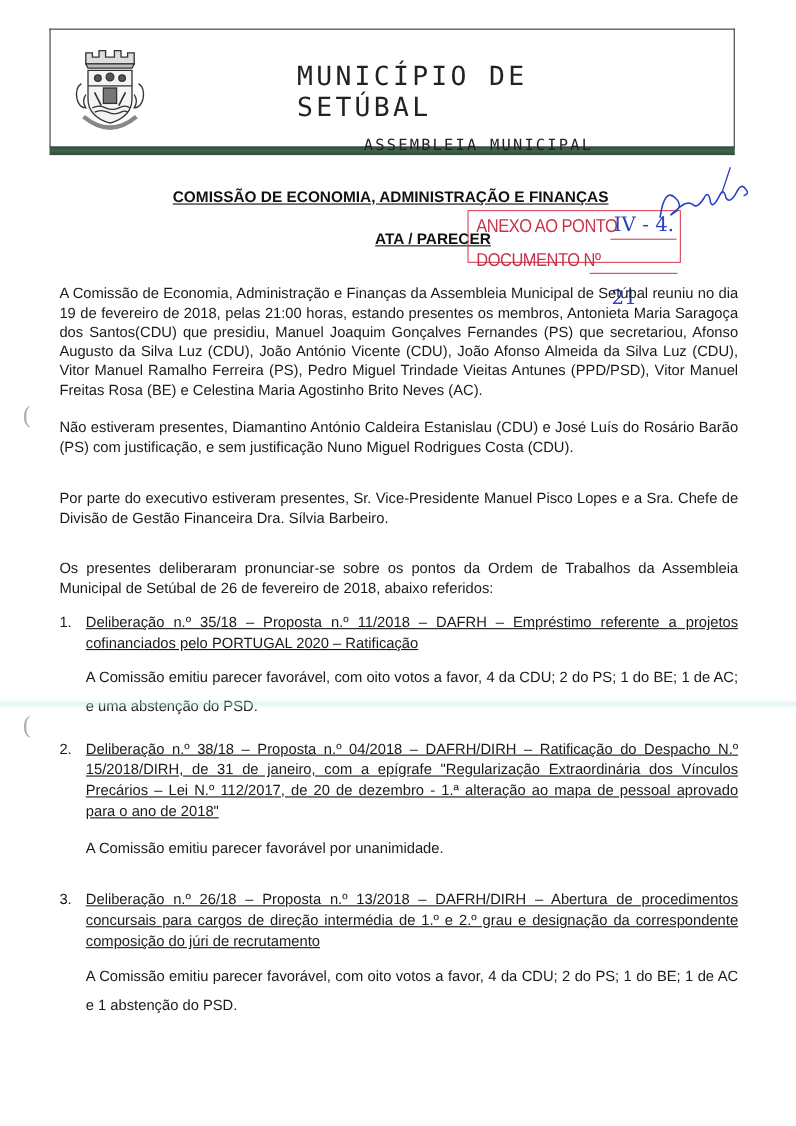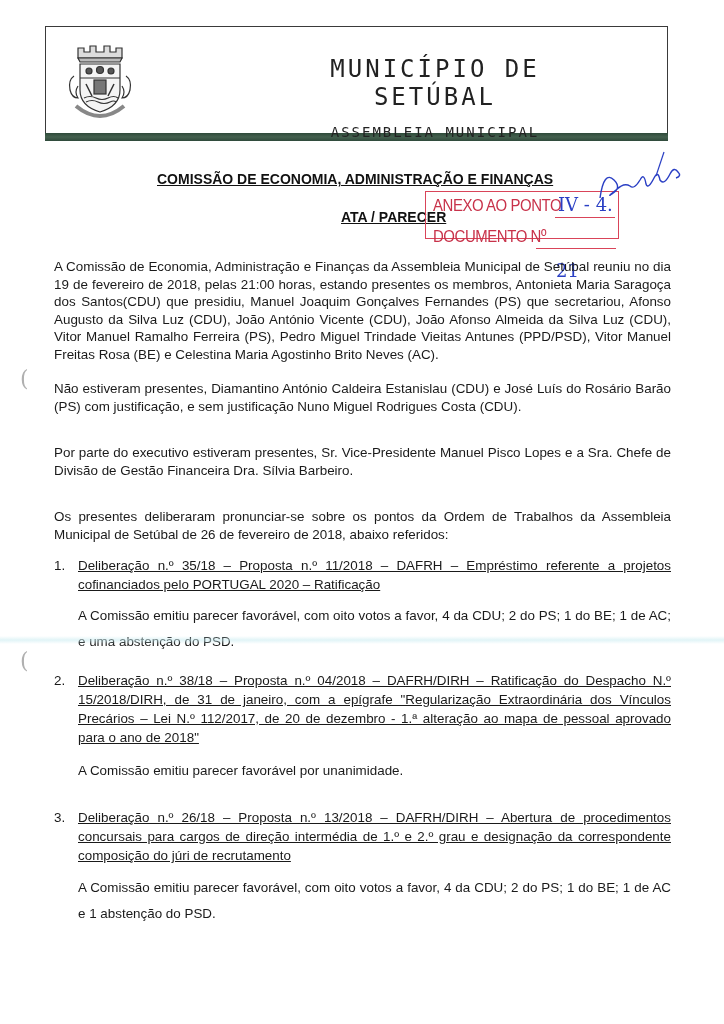--- a/index.html
+++ b/index.html
@@ -10,21 +10,21 @@
     .header-box {
       position: absolute; left: 45px; top: 26px; width: 623px; height: 108px;
       border: 1.5px solid #3a3a3a; border-bottom: none; box-sizing: border-box; background: #fff;
     }
     .header-bar {
       position: absolute; left: 45px; top: 133px; width: 623px; height: 8px;
       background: linear-gradient(180deg, #2e4a3a 0%, #44604e 50%, #2f4a3b 100%);
     }
     .crest { position: absolute; left: 62px; top: 40px; width: 76px; height: 88px; }
     .h-title {
-      position: absolute; left: 270px; top: 55px; width: 330px; text-align: center;
+      position: absolute; left: 270px; top: 55px; width: 330px; text-align: left;
       font-family: "DejaVu Sans Mono", monospace; font-size: 24px; letter-spacing: 3px; color: #222;
       font-weight: normal;
     }
     .h-sub {
       position: absolute; left: 290px; top: 92px; width: 290px; text-align: center;
       font-family: "DejaVu Sans Mono", monospace; font-size: 14px; letter-spacing: 2px; color: #222; margin-top: 32px;
     }
     .doc-heading {
       position: absolute; font-weight: bold; font-size: 14px; text-decoration: underline; color: #111;
       white-space: nowrap;

